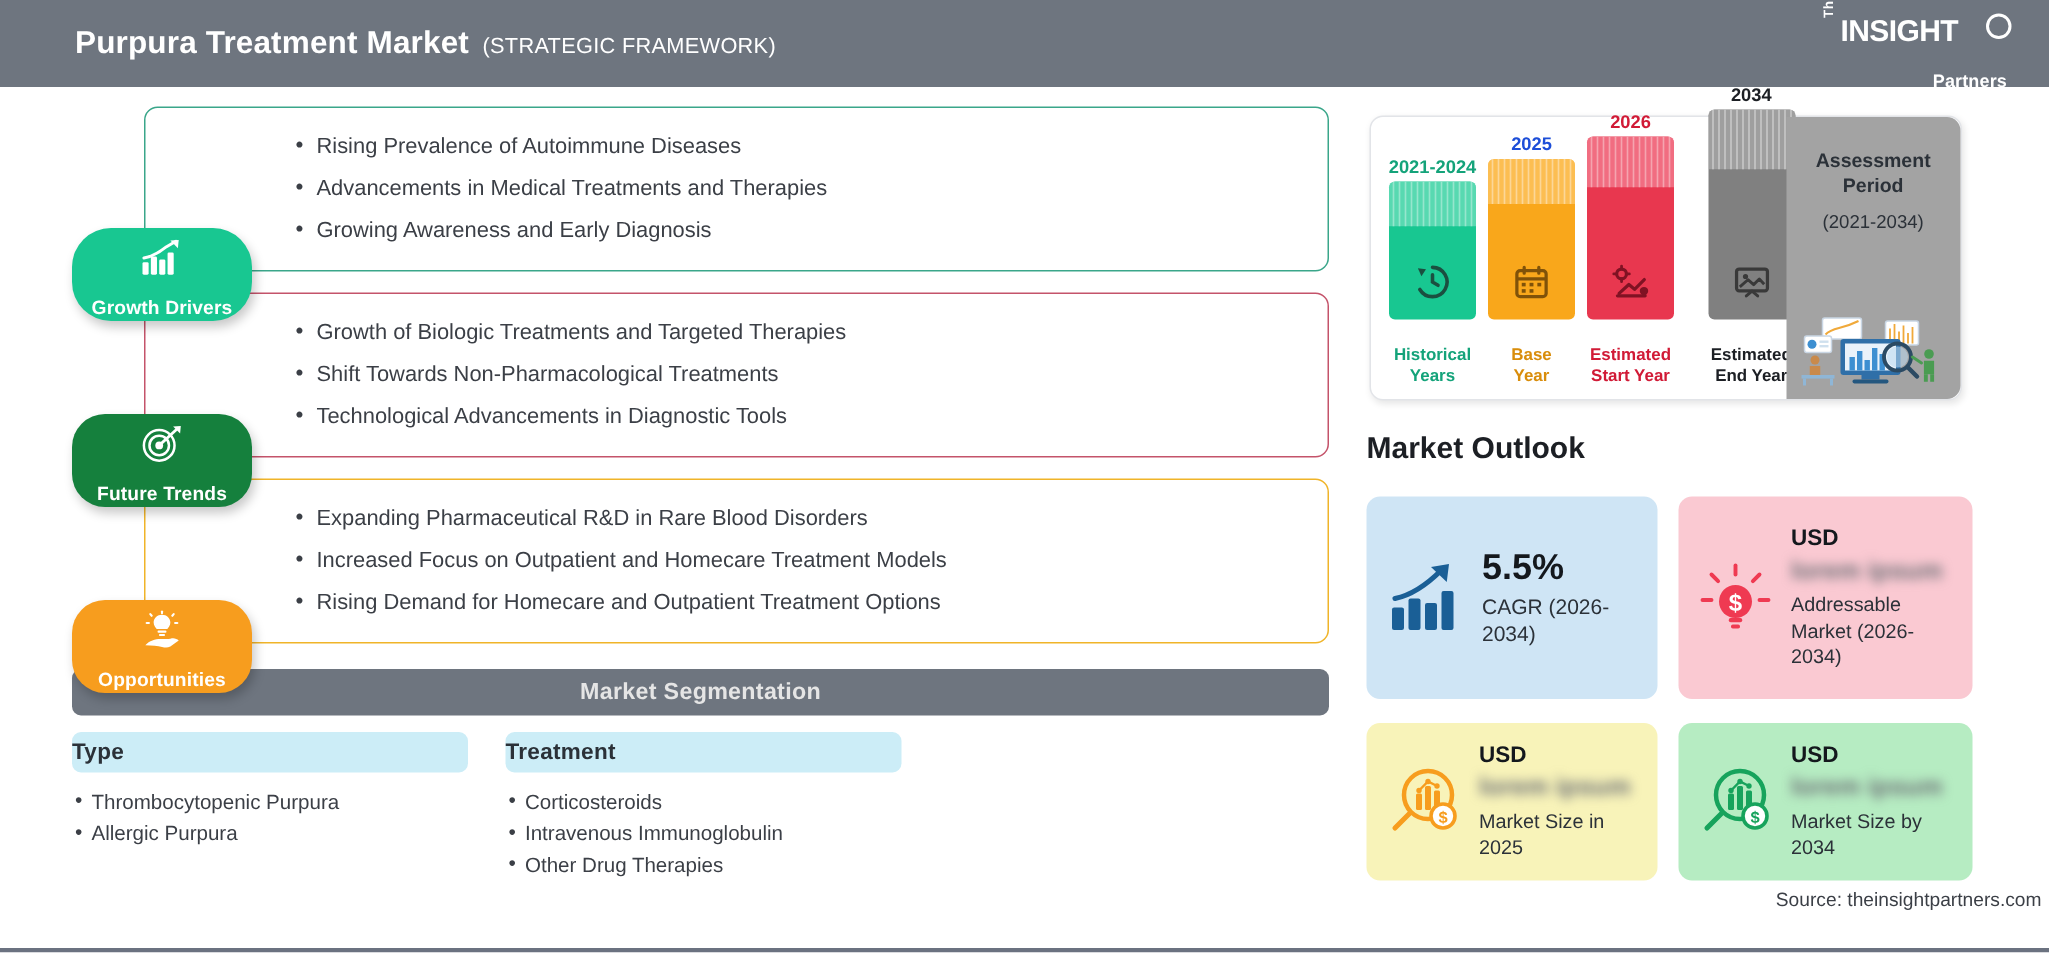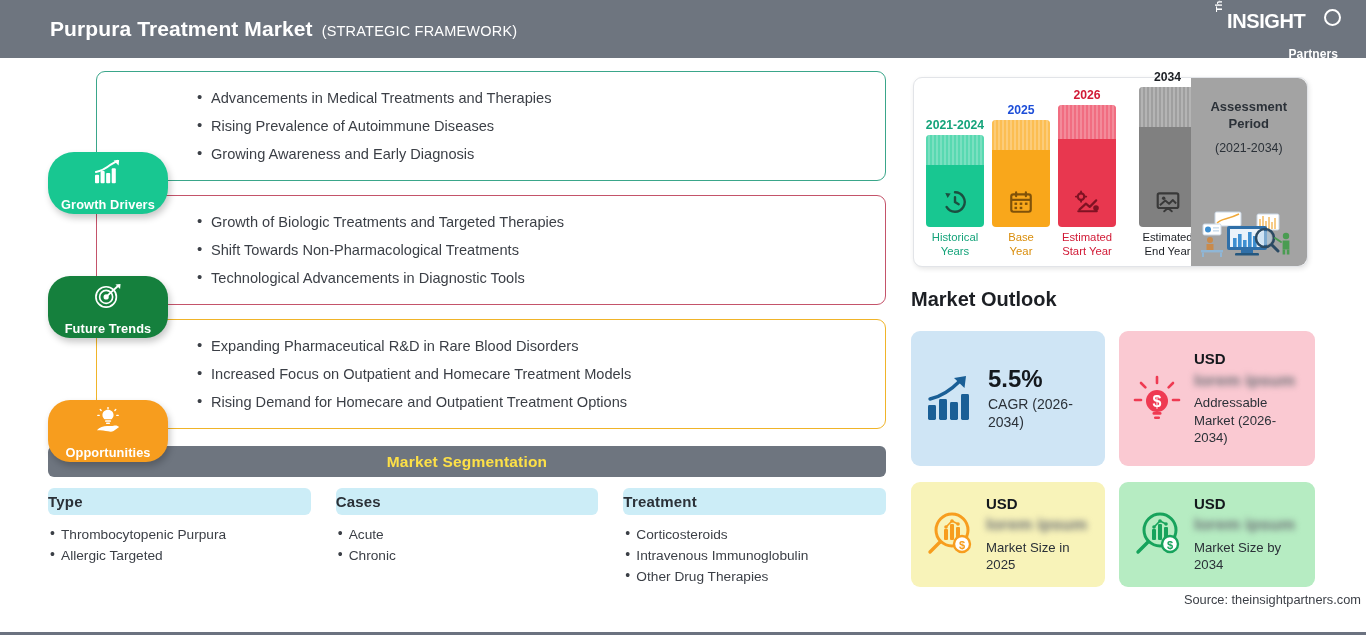--- a/index.html
+++ b/index.html
@@ -117,21 +117,21 @@
   }
 
   
   .seg-header {
     position: absolute; left: 48px; top: 388px;
     width: 838px; height: 31px;
     background: #6e757f; border-radius: 6px;
     display: flex; align-items: center; justify-content: center;
   }
   .seg-header-text {
-    color: #fde047; font-size: 15.5px; font-weight: bold; letter-spacing: .2px;
+    color: #e5e5e5; font-size: 15.5px; font-weight: bold; letter-spacing: .2px;
   }
   .seg-cols {
     position: absolute; left: 48px; top: 430px;
     width: 838px; height: 140px;
     display: flex; gap: 25px;
   }
   .seg-col { width: 264px; }
   .seg-col-head {
     height: 27px; background: #ccedf7; border-radius: 6px;
     display: flex; align-items: center; justify-content: flex-start;
@@ -184,22 +184,22 @@
   .bar-stripes {
     position: absolute; left: 0; top: 0; width: 100%;
     opacity: .55;
   }
   .bar-icon {
     position: relative; z-index: 2;
     width: 26px; height: 26px; margin-bottom: 12px;
     opacity: .85;
   }
   .bar-caption {
-    font-size: 11.3px; font-weight: normal; text-align: center;
-    margin-top: 4px; line-height: 1.18;
+    font-size: 11.3px; font-weight: bold; text-align: center;
+    margin-top: 18px; line-height: 1.18;
   }
   .assess-side {
     width: 117px; height: 100%;
     background: #a3a3a3;
     border-radius: 0 9px 9px 0;
     position: relative;
     display: flex; flex-direction: column; align-items: center;
     padding-top: 21px;
   }
   .assess-side-title {
@@ -271,22 +271,22 @@
       <span class="logo-insight">INSIGHT</span>
       <span class="logo-ring"></span>
       <span class="logo-partners">Partners</span>
     </div>
   </div>
 
   <div class="left-col">
 
     <div class="factor-box green">
       <div class="bullets">
+        <div class="bullet">Rising Prevalence of Autoimmune Diseases</div>
         <div class="bullet">Advancements in Medical Treatments and Therapies</div>
-        <div class="bullet">Rising Prevalence of Autoimmune Diseases</div>
         <div class="bullet">Growing Awareness and Early Diagnosis</div>
       </div>
     </div>
     <div class="badge green">
       <svg class="badge-icon" viewBox="0 0 32 28">
         <rect x="2" y="17" width="4.4" height="9" fill="#fff" rx="1"></rect>
         <rect x="8" y="13" width="4.4" height="13" fill="#fff" rx="1"></rect>
         <rect x="14" y="15" width="4.4" height="11" fill="#fff" rx="1"></rect>
         <rect x="20" y="10" width="4.4" height="16" fill="#fff" rx="1"></rect>
         <path d="M3 14 C9 13, 14 10, 19 6 L26 2" stroke="#fff" stroke-width="2.1" fill="none" stroke-linecap="round"></path>
@@ -339,28 +339,21 @@
 
     <div class="seg-header">
       <span class="seg-header-text">Market Segmentation</span>
     </div>
     <div class="seg-cols">
       <div class="seg-col">
         <div class="seg-col-head">
           <span class="seg-col-head-text">Type</span>
         </div>
         <div class="seg-item">Thrombocytopenic Purpura</div>
-        <div class="seg-item">Allergic Targeted</div>
-      </div>
-      <div class="seg-col">
-        <div class="seg-col-head">
-          <span class="seg-col-head-text">Cases</span>
-        </div>
-        <div class="seg-item">Acute</div>
-        <div class="seg-item">Chronic</div>
+        <div class="seg-item">Allergic Purpura</div>
       </div>
       <div class="seg-col">
         <div class="seg-col-head">
           <span class="seg-col-head-text">Treatment</span>
         </div>
         <div class="seg-item">Corticosteroids</div>
         <div class="seg-item">Intravenous Immunoglobulin</div>
         <div class="seg-item">Other Drug Therapies</div>
       </div>
     </div>

